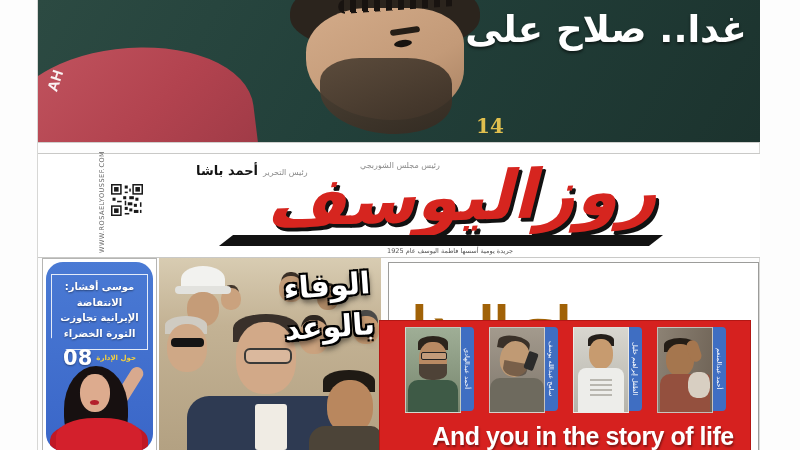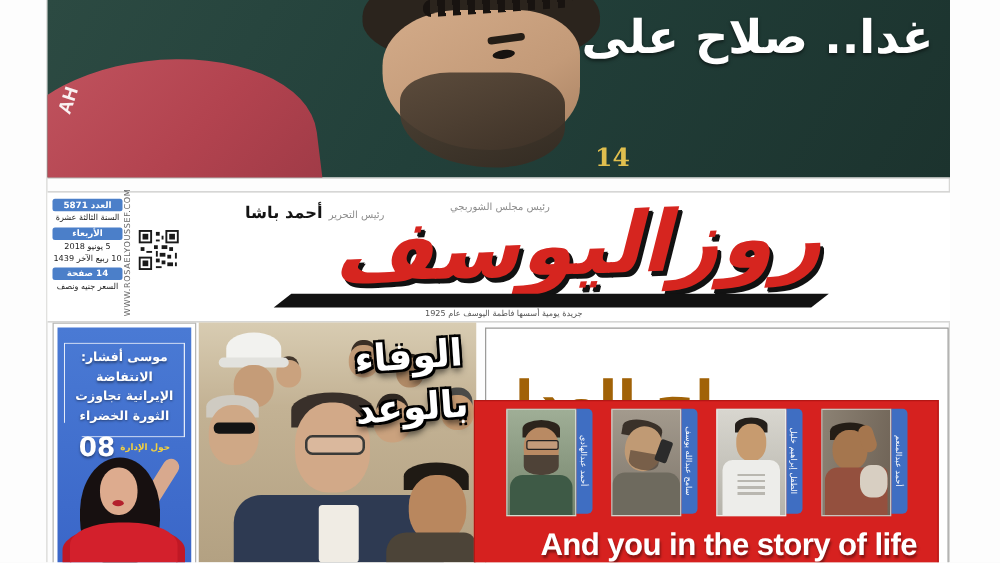--- a/index.html
+++ b/index.html
@@ -26,35 +26,35 @@
             border-top:1px solid #c9c9c7;border-bottom:1px solid #c9c9c7;}
   .staff{position:absolute;direction:rtl;display:flex;align-items:baseline;gap:5px;white-space:nowrap;}
   .staff .lbl{font-size:8px;color:#8a8a8a;}
   .staff .nm{font-size:13px;font-weight:bold;color:#141414;}
   .logo-wrap{position:absolute;left:130px;top:2px;width:600px;height:96px;text-align:center;}
   .logo-text{display:inline-block;font-size:68px;font-weight:900;color:#d6251f;letter-spacing:-3px;
              transform:skewX(-16deg) rotate(-2deg);line-height:1.2;
              text-shadow:3px 3px 0 #121212,4px 4px 0 #121212;}
   .logo-swoosh{position:absolute;left:58px;top:79px;width:430px;height:11px;background:#121212;
                transform:skewX(-52deg);}
-  .tagline{position:absolute;left:255px;top:93px;width:220px;text-align:center;font-size:6.5px;
+  .tagline{position:absolute;left:255px;top:93px;width:220px;font-size:6.5px;
            color:#555;direction:rtl;}
   .issue-col{position:absolute;left:4px;top:3px;width:56px;direction:rtl;text-align:center;color:#1c1c1c;}
   .issue-col .pill{background:#4b7fc9;color:#fff;font-size:7px;font-weight:bold;border-radius:2px;
                    padding:1px 2px;margin:2px 0 1px 0;}
   .issue-col .ln{font-size:6.5px;line-height:1.5;}
   .site-vert{position:absolute;left:60px;top:4px;height:95px;writing-mode:vertical-rl;
              transform:rotate(180deg);font-size:6.5px;color:#666;letter-spacing:.5px;}
   .qr{position:absolute;left:72px;top:30px;width:34px;height:32px;}
 
   
   .promo-box{position:absolute;left:42px;top:258px;width:113px;height:192px;background:#fff;
              border:1px solid #b5b5b3;}
   .promo-blue{position:absolute;left:3px;right:3px;top:3px;bottom:0;
-              background:linear-gradient(180deg,#4a7ad4 0%,#3a66c8 100%);overflow:hidden;}
+              background:linear-gradient(180deg,#4a7ad4 0%,#3a66c8 100%);overflow:hidden;border-radius:17px;}
   .promo-frame{position:absolute;left:5px;right:5px;top:12px;border:1px solid rgba(255,255,255,.85);
                padding:4px 2px 8px 2px;
                clip-path:polygon(0 0,100% 0,100% 100%,16% 100%,0 84%);}
   .promo-text{font-size:10px;font-weight:bold;color:#fff;text-align:center;direction:rtl;
               line-height:1.55;text-shadow:0 1px 2px rgba(0,0,0,.45);}
   .promo-page-row{position:absolute;left:0;right:0;top:84px;display:flex;justify-content:center;
                   align-items:center;gap:4px;}
   .promo-page-no{font-size:21px;font-weight:bold;color:#fff;text-shadow:0 1px 2px rgba(0,0,0,.4);}
   .promo-section{font-size:7px;font-weight:bold;color:#f3d03e;direction:rtl;}
   .crowd-box{position:absolute;left:159px;top:258px;width:222px;height:192px;overflow:hidden;
@@ -112,29 +112,20 @@
       <span class="lbl">رئيس التحرير</span>
       <span class="nm">أحمد باشا</span>
     </div>
 
     <div class="logo-wrap">
       <span class="logo-text">روزاليوسف</span>
       <div class="logo-swoosh"></div>
     </div>
     <div class="tagline">جريدة يومية أسسها فاطمة اليوسف عام 1925</div>
 
-    <div class="issue-col">
-      <div class="pill">العدد 5871</div>
-      <div class="ln">السنة الثالثة عشرة</div>
-      <div class="pill">الأربعاء</div>
-      <div class="ln">5 يونيو 2018</div>
-      <div class="ln">10 ربيع الآخر 1439</div>
-      <div class="pill">14 صفحة</div>
-      <div class="ln">السعر جنيه ونصف</div>
-    </div>
     <div class="site-vert">WWW.ROSAELYOUSSEF.COM</div>
 
     <svg class="qr" viewBox="0 0 21 21" aria-hidden="true">
       <rect x="0" y="0" width="21" height="21" fill="#fff"></rect>
       <g fill="#1a1a1a">
         <rect x="0" y="0" width="7" height="7"></rect>
           <rect x="14" y="0" width="7" height="7"></rect>
           <rect x="0" y="14" width="7" height="7"></rect>
         <rect x="9" y="1" width="2" height="2"></rect>
           <rect x="12" y="3" width="1" height="2"></rect>

